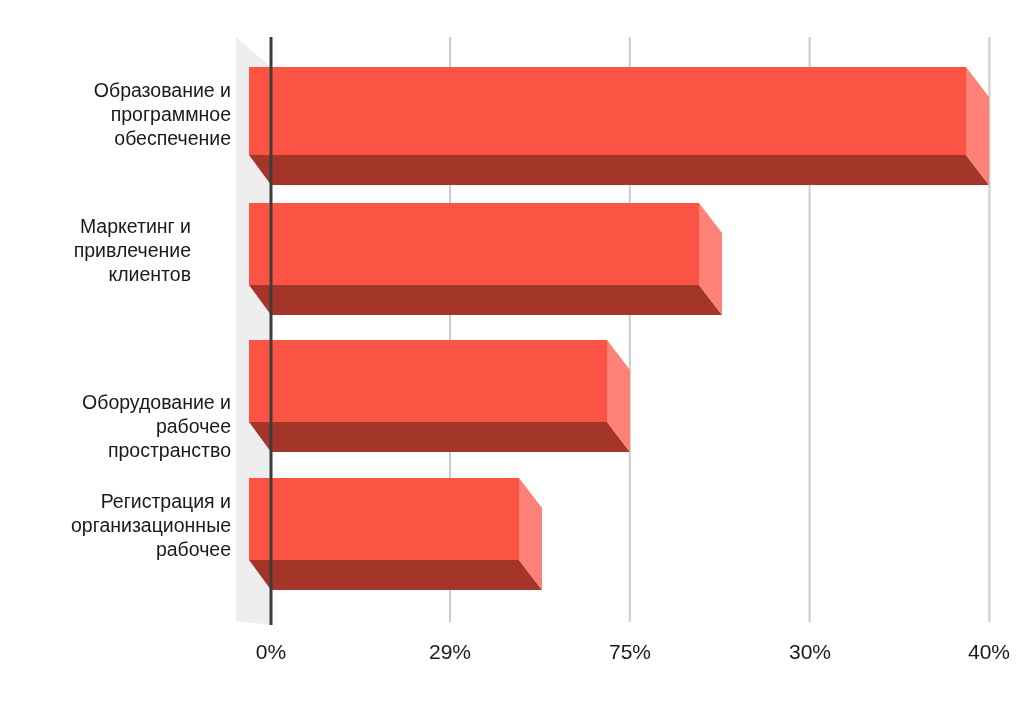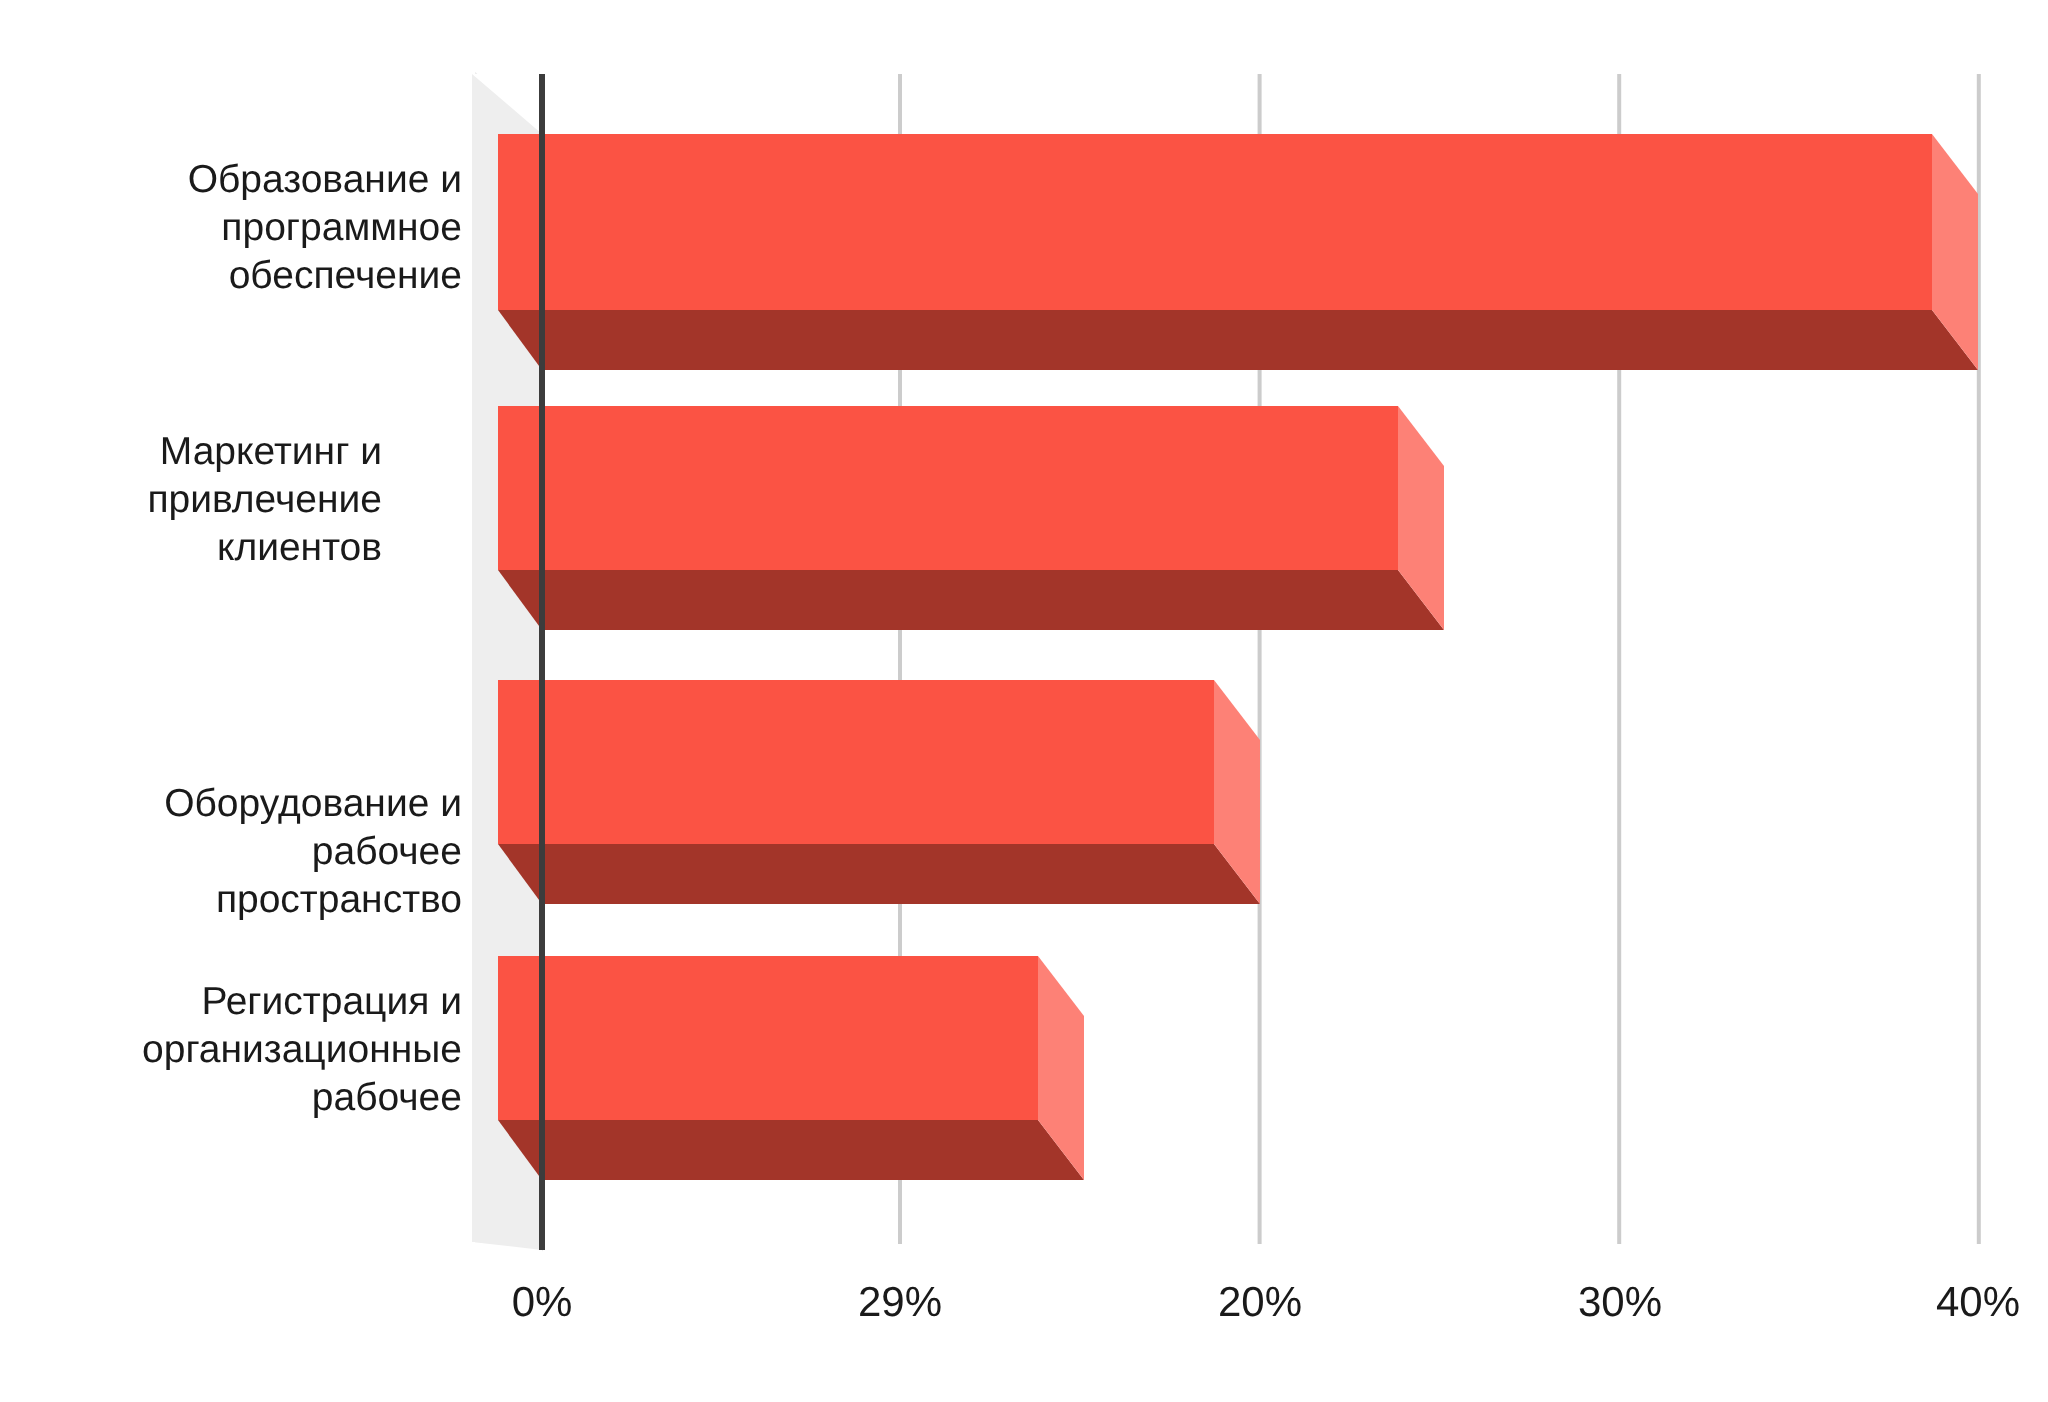--- a/index.html
+++ b/index.html
@@ -113,19 +113,19 @@
 пространство</div>
 
   <div class="cat-label" style="right:793px; top:489px; width:210px;">Регистрация и
 организационные
 рабочее</div>
 
   <div class="tick-label" style="left:231px; top:640px; width:80px;">0%</div>
 
   <div class="tick-label" style="left:410px; top:640px; width:80px;">29%</div>
 
-  <div class="tick-label" style="left:590px; top:640px; width:80px;">20%</div>
+  <div class="tick-label" style="left:590px; top:640px; width:80px;">75%</div>
 
   <div class="tick-label" style="left:770px; top:640px; width:80px;">30%</div>
 
   <div class="tick-label" style="left:949px; top:640px; width:80px;">40%</div>
 
 </div>
 
 </body></html>

